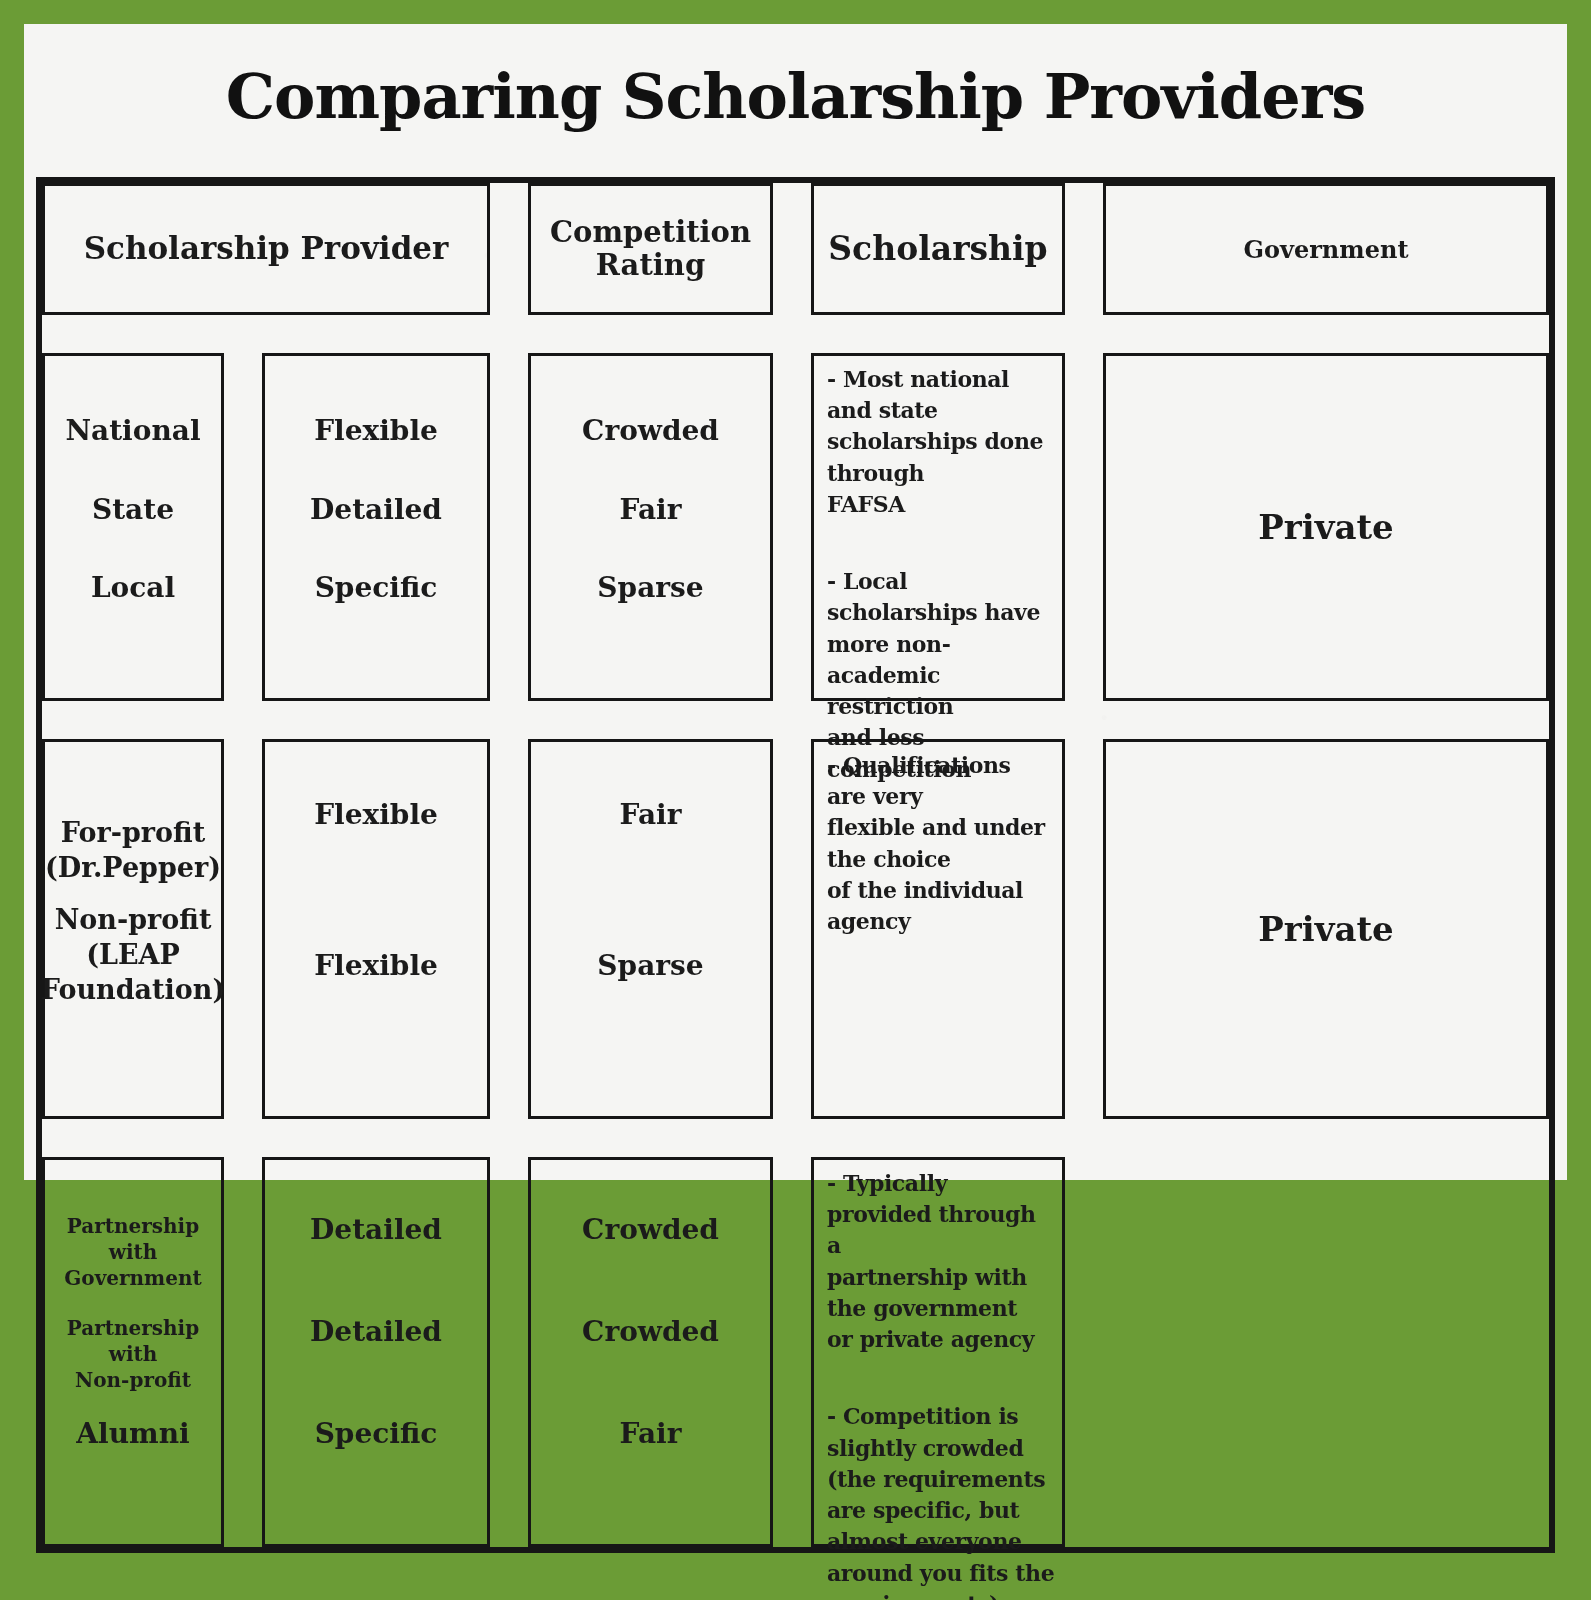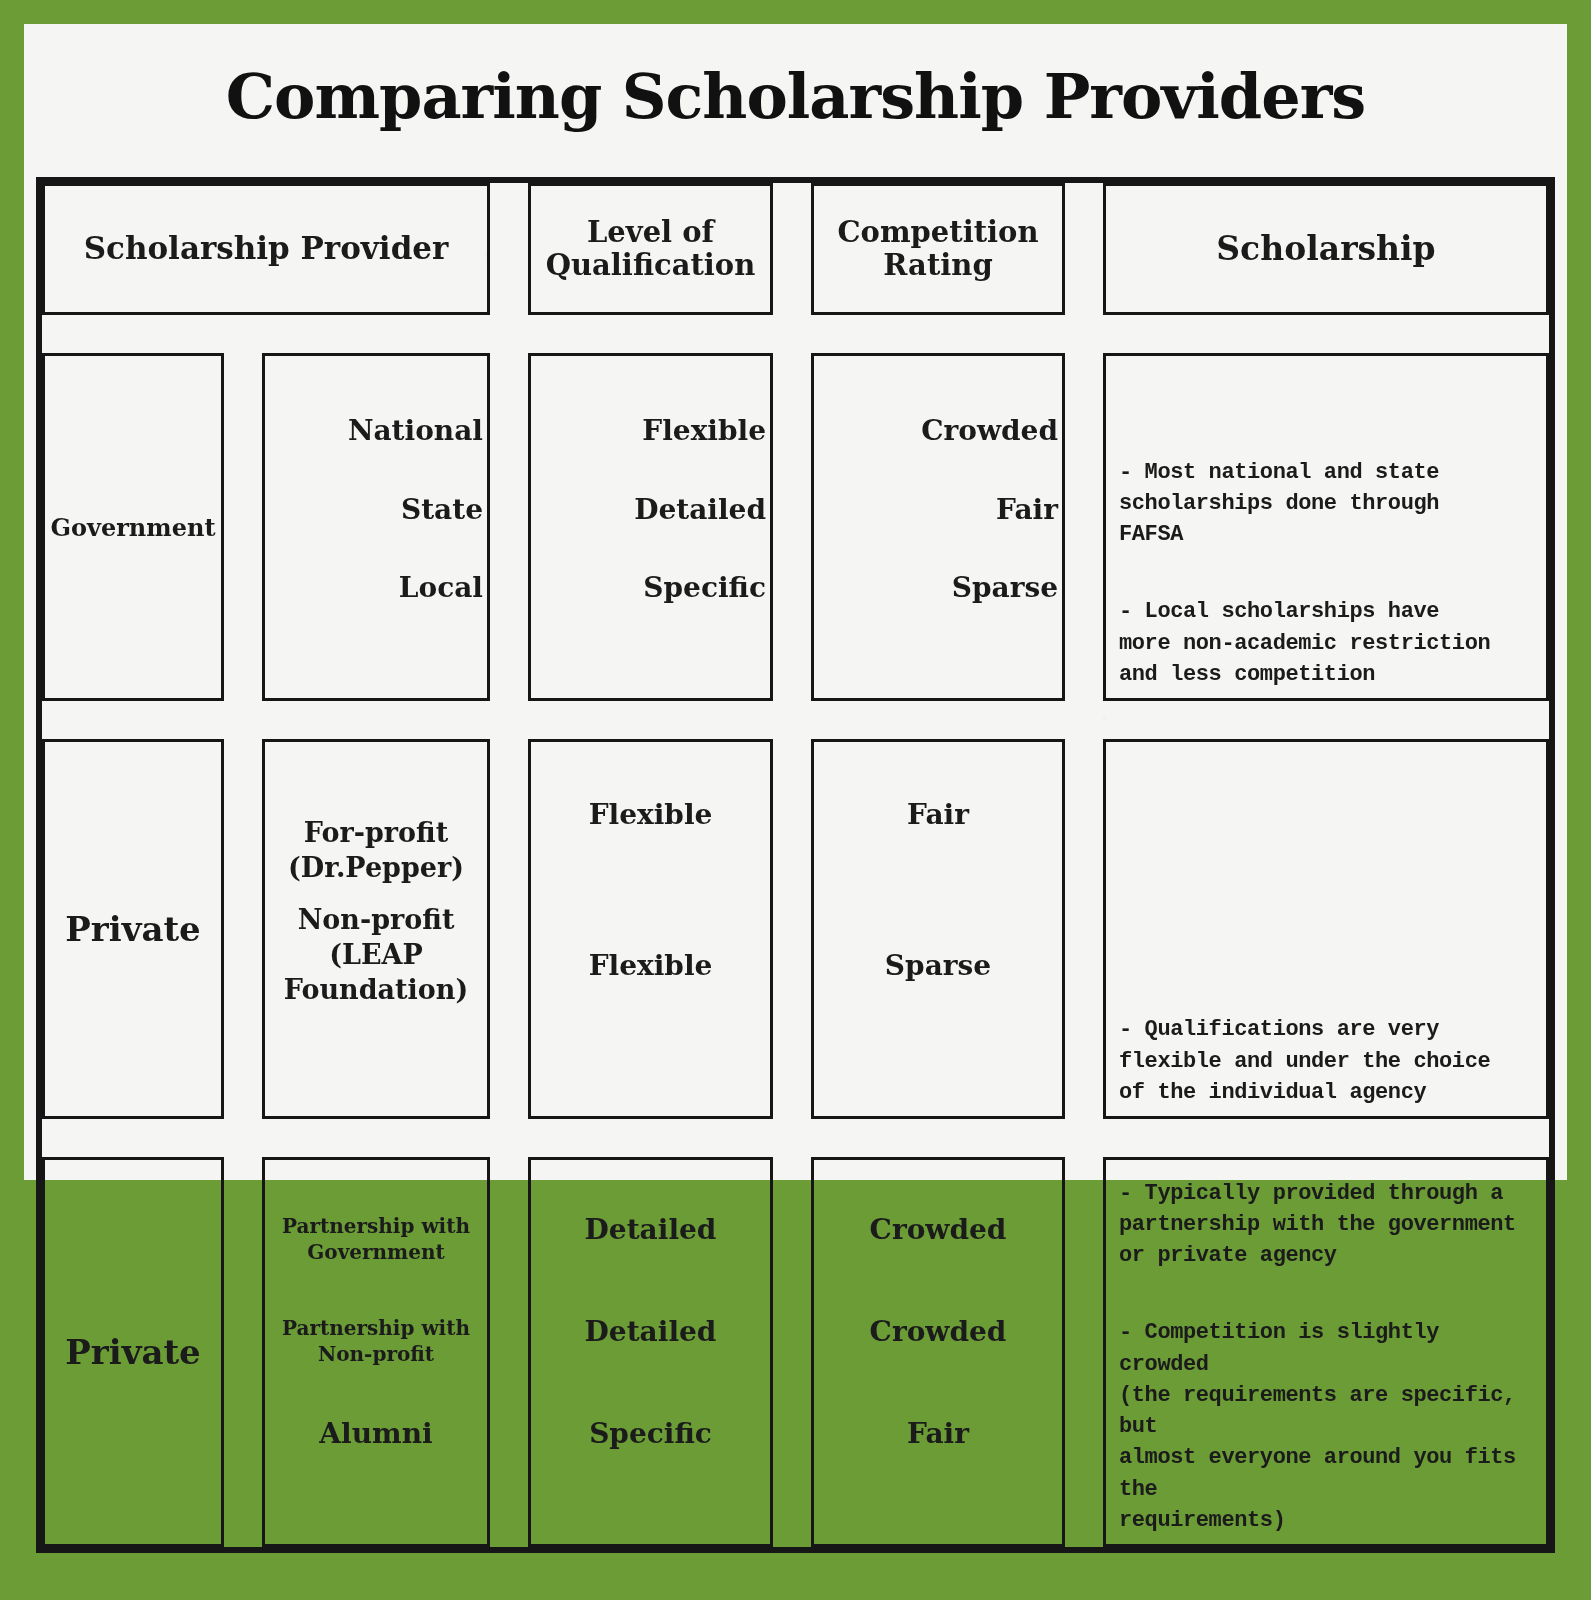--- a/index.html
+++ b/index.html
@@ -67,54 +67,51 @@
   .catcell {
     justify-content: center;
     text-align: center;
   }
   .cat-sm { font-size: 24px; }
   .cat-lg { font-size: 34px; }
   .stack {
     justify-content: space-between;
     text-align: center;
   }
-  .pad-gov   { padding: 58px 4px 93px 4px; align-items: flex-end; }
+  .pad-gov   { padding: 58px 4px 93px 4px; }
   .pad-priv  { padding: 56px 4px 133px 4px; }
   .pad-schl  { padding: 53px 4px 93px 4px; }
   .t-md { font-size: 28px; line-height: 1.2; }
   .t-sm { font-size: 27px; line-height: 1.3; margin-top: 17px; }
   .t-xs { font-size: 20px; line-height: 1.3; text-align: center; }
   .desccell {
-    justify-content: flex-end;
+    justify-content: flex-start;
     align-items: flex-start;
     text-align: left;
     gap: 46px;
     padding: 8px 6px 8px 13px;
-    font-family: Liberation Mono, monospace;
   }
   .desc-par {
     font-size: 22px;
     line-height: 1.42;
     letter-spacing: -0.4px;
     white-space: pre-line;
   }
 </style>
 </head>
 <body>
 
 <div class="frame">
   <div class="paper">
 
     <h1 class="title">Comparing Scholarship Providers</h1>
 
     <div class="ctable">
 
       <div class="cell hcell h-provider">Scholarship Provider</div>
-      <div class="cell hcell h-qual">Level of
-Qualification</div>
       <div class="cell hcell h-comp">Competition
 Rating</div>
       <div class="cell hcell h-desc">Scholarship</div>
 
       <div class="cell catcell cat-sm">Government</div>
       <div class="cell stack pad-gov">
         <span class="t-md">National</span>
         <span class="t-md">State</span>
         <span class="t-md">Local</span>
       </div>

